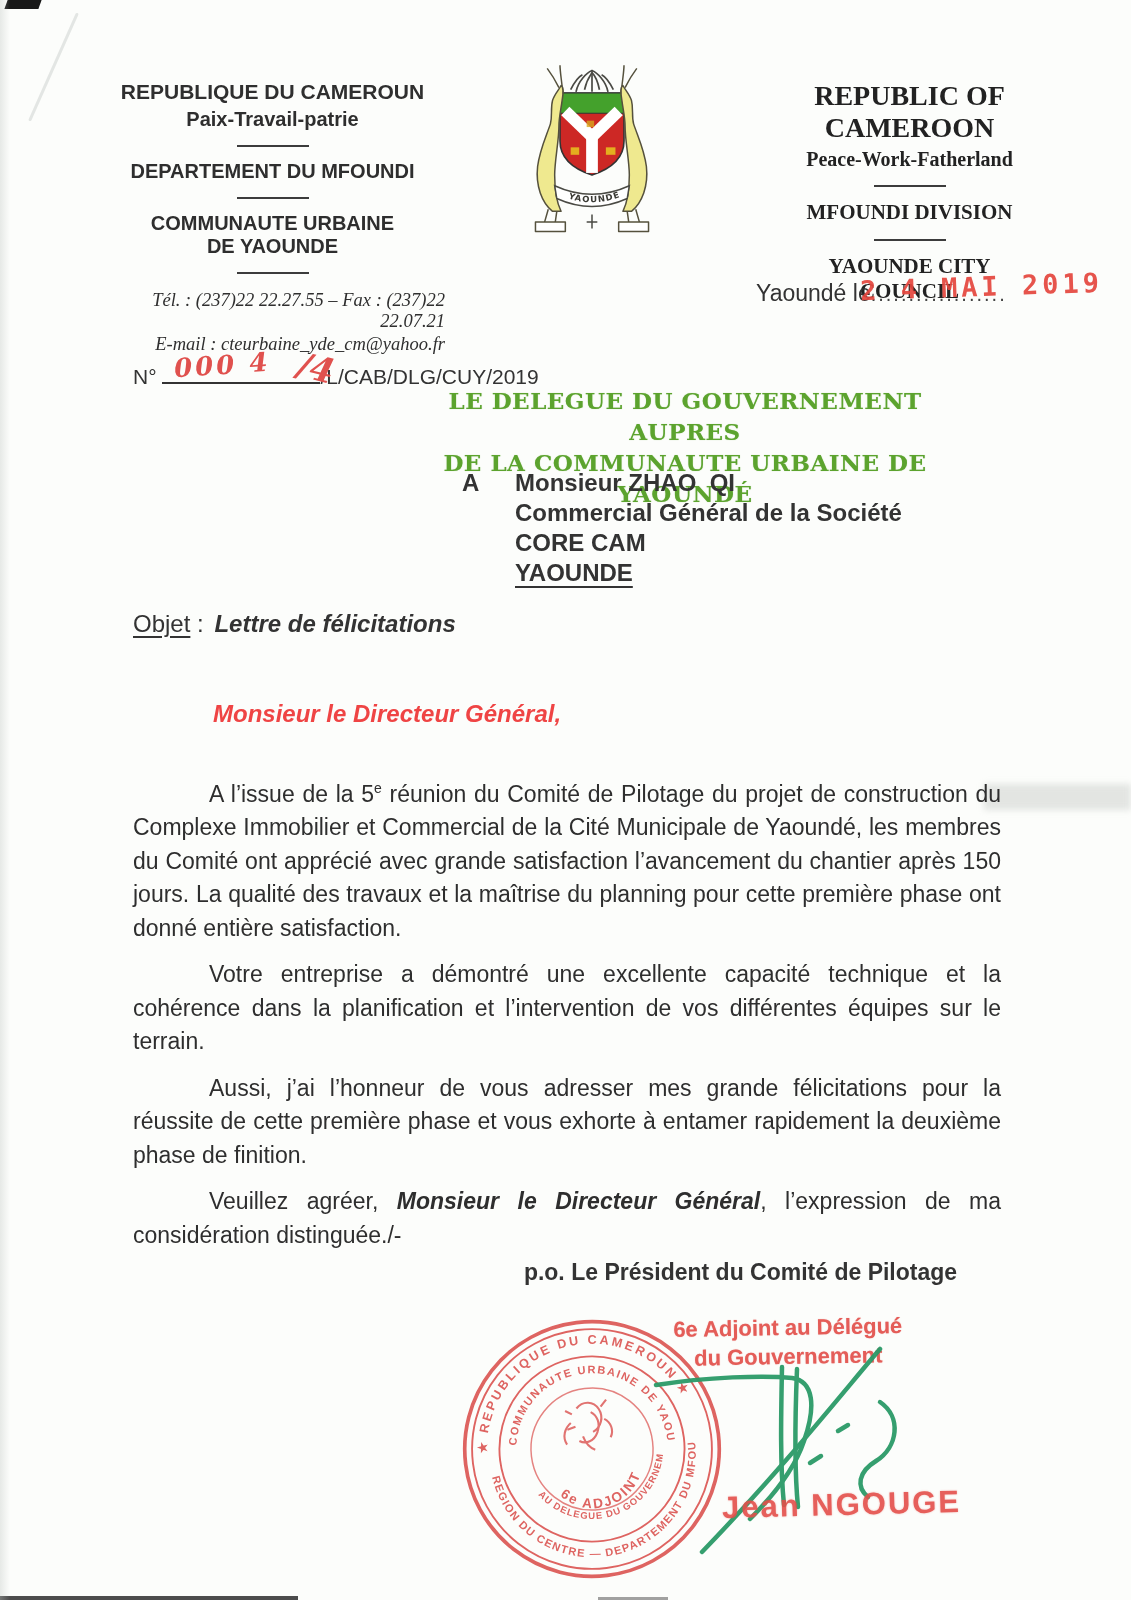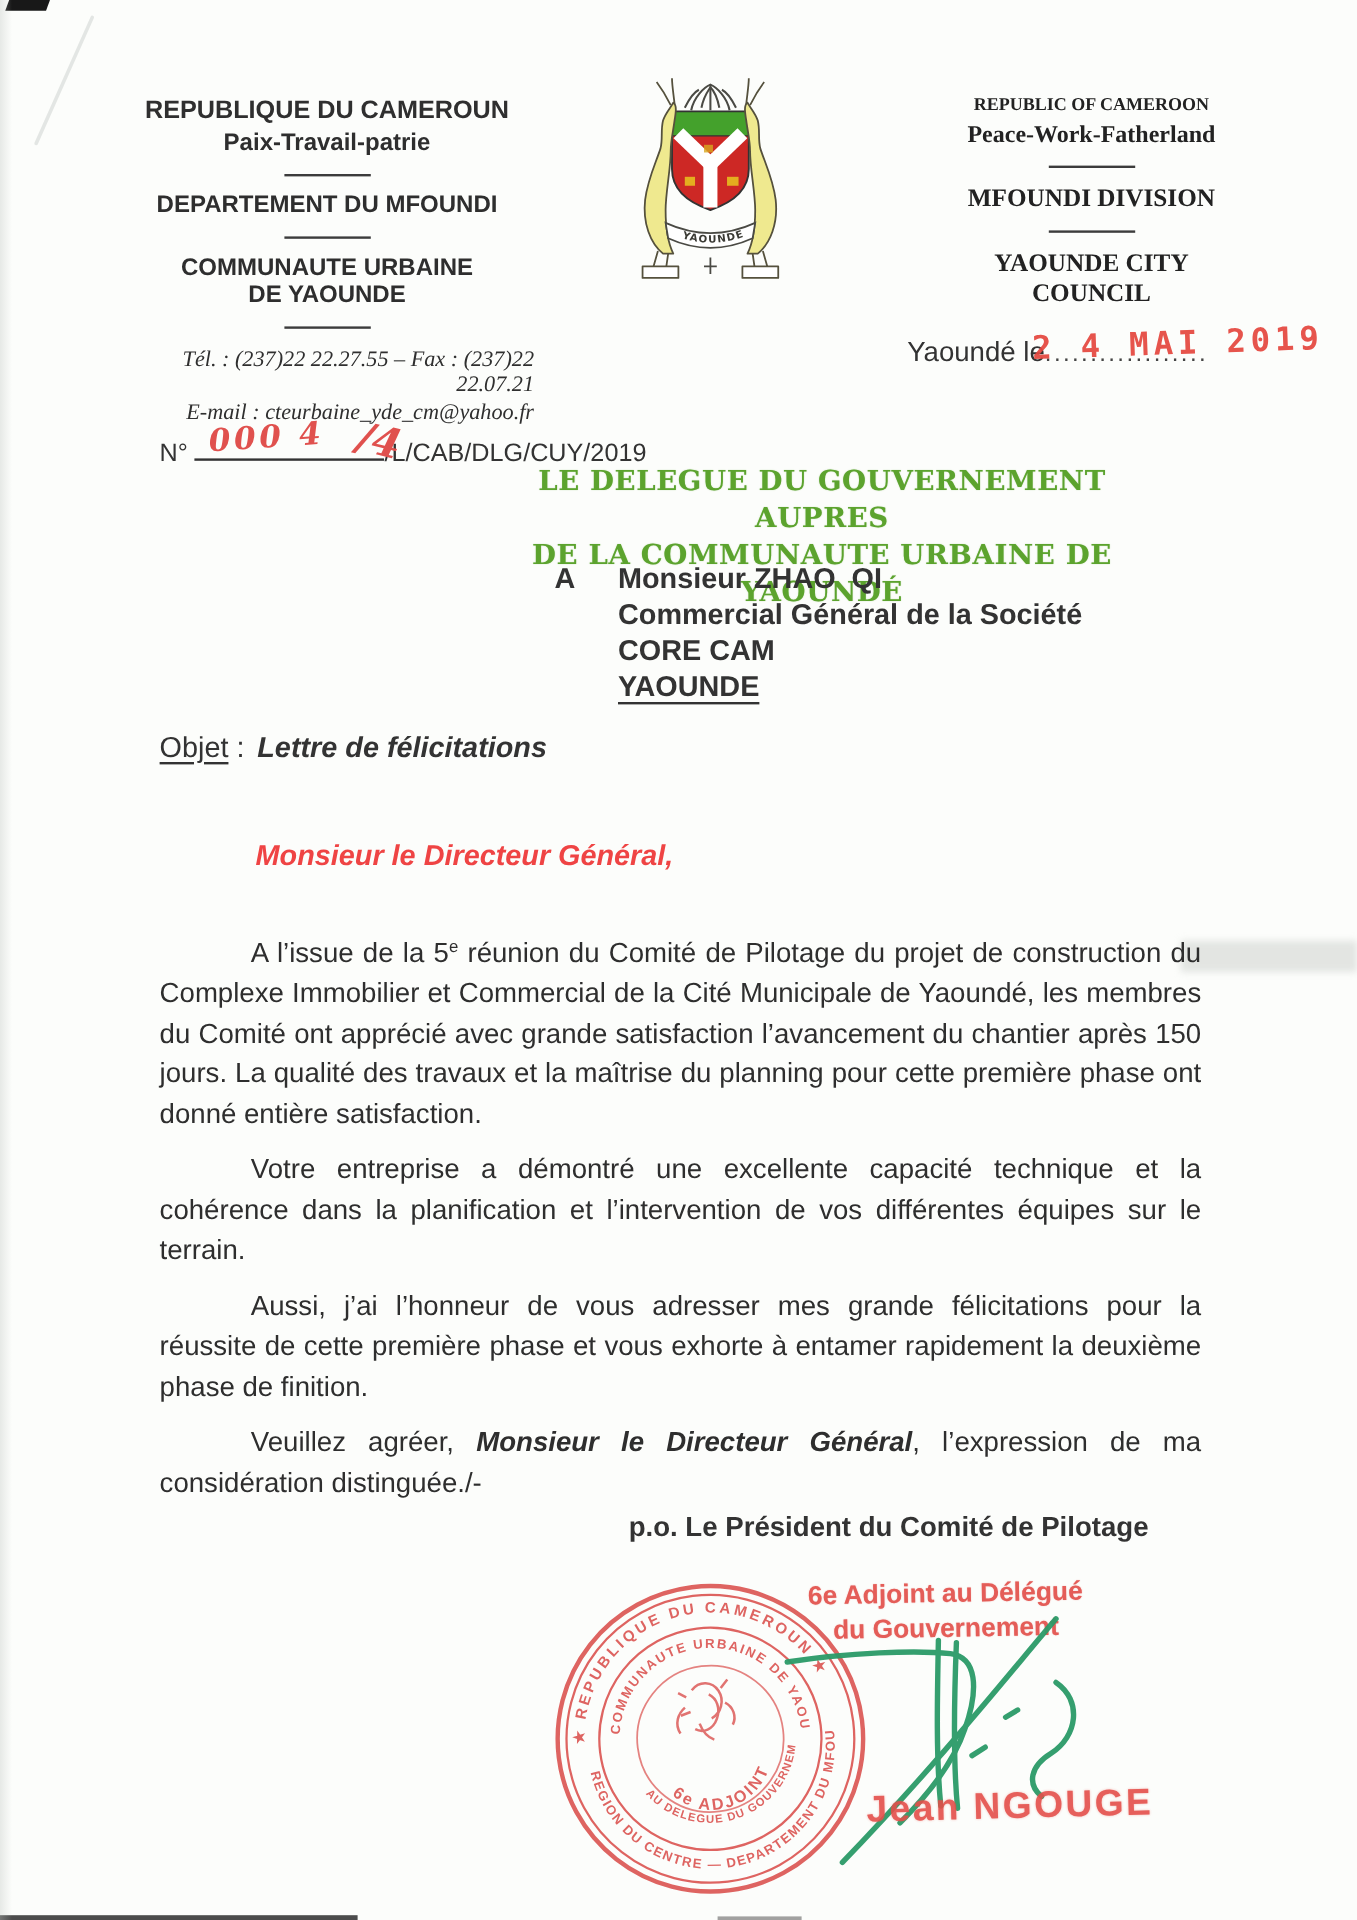--- a/index.html
+++ b/index.html
@@ -9,21 +9,21 @@
   .hdr-left{position:absolute;left:100px;top:80px;width:345px;text-align:center;}
   .hdr-left .l1{font-size:21px;font-weight:bold;color:#2f2f2f;}
   .hdr-left .l2{font-size:20px;font-weight:bold;margin-top:4px;}
   .hdr-left .l3{font-size:20px;font-weight:bold;}
   .divider{width:72px;height:2px;background:#3c3c3c;margin:14px auto 13px auto;}
   .contact{margin-top:16px;text-align:right;font-family:"Liberation Serif",serif;font-style:italic;
            font-size:18.5px;color:#2f2f2f;padding-left:14px;}
   .contact .em{margin-top:2px;}
   .hdr-right{position:absolute;left:742px;top:80px;width:335px;text-align:center;
              font-family:"Liberation Serif",serif;font-weight:bold;color:#222;}
-  .hdr-right .l1{font-size:15px;}
+  .hdr-right .l1{font-size:28px;}
   .hdr-right .l2{font-size:20px;margin-top:4px;}
   .hdr-right .l3{font-size:21px;}
   
   .dateline{position:absolute;left:756px;top:280px;font-size:23px;color:#333;white-space:nowrap;}
   .dateline .dots{letter-spacing:2px;color:#444;font-size:20px;}
   .date-stamp{position:absolute;left:104px;top:-9px;font-family:"DejaVu Sans Mono",monospace;
               font-weight:bold;font-size:27px;color:#e5463e;letter-spacing:4px;
               transform:rotate(-2deg);opacity:.92;white-space:nowrap;}
   
   .refline{position:absolute;left:133px;top:360px;font-size:21px;color:#333;white-space:nowrap;}

